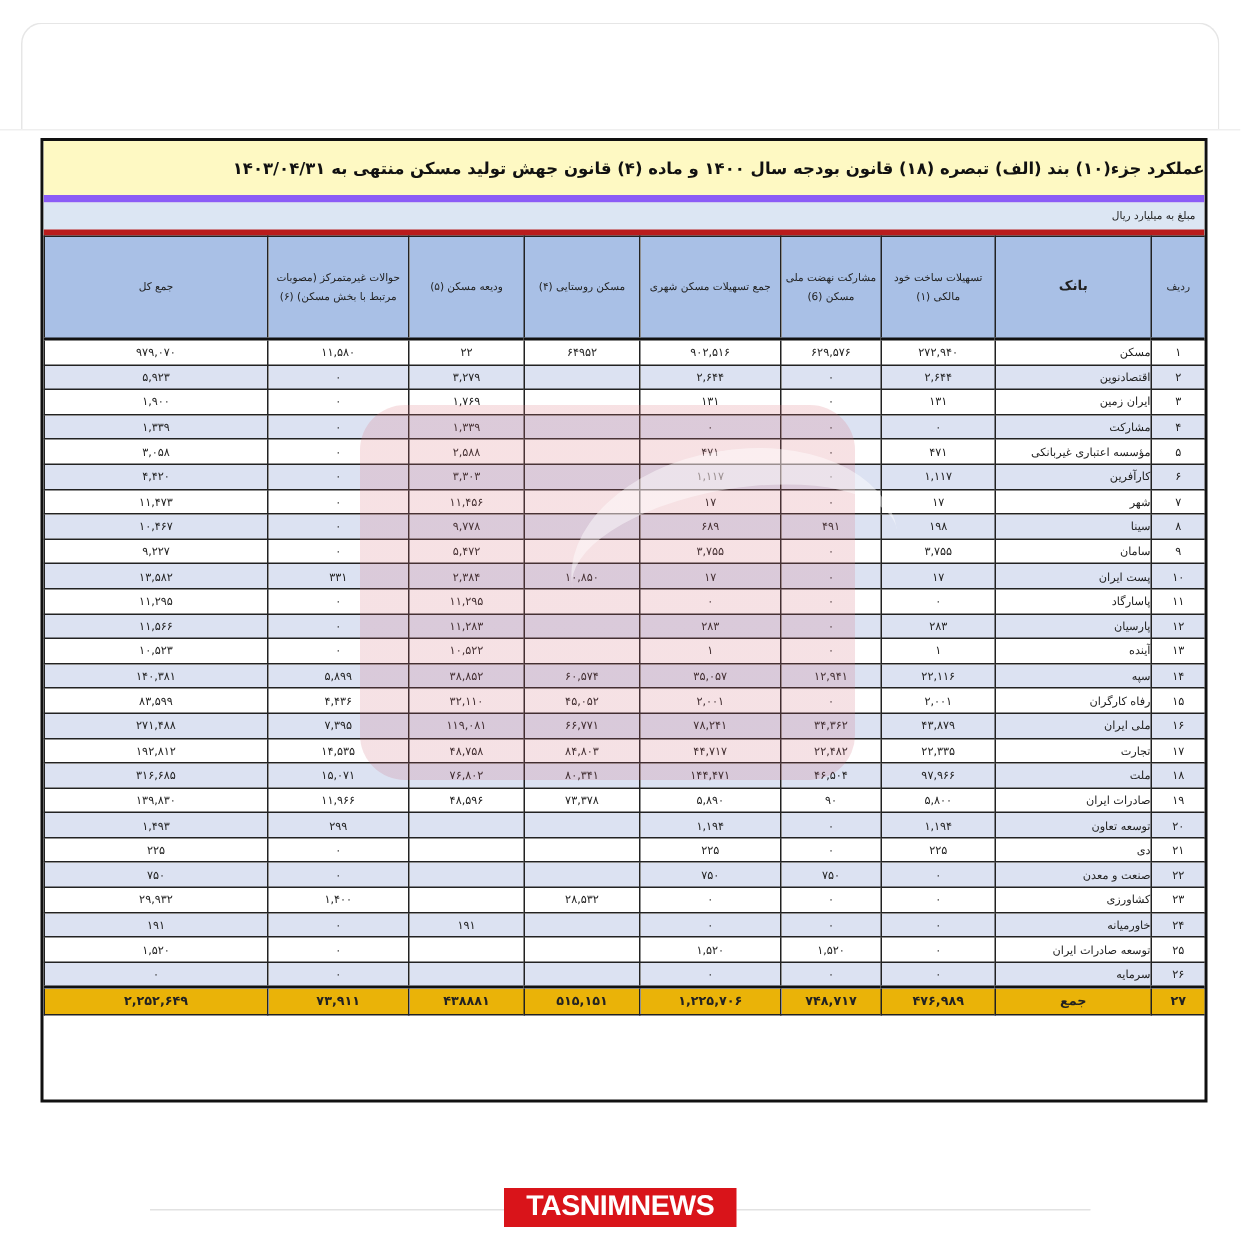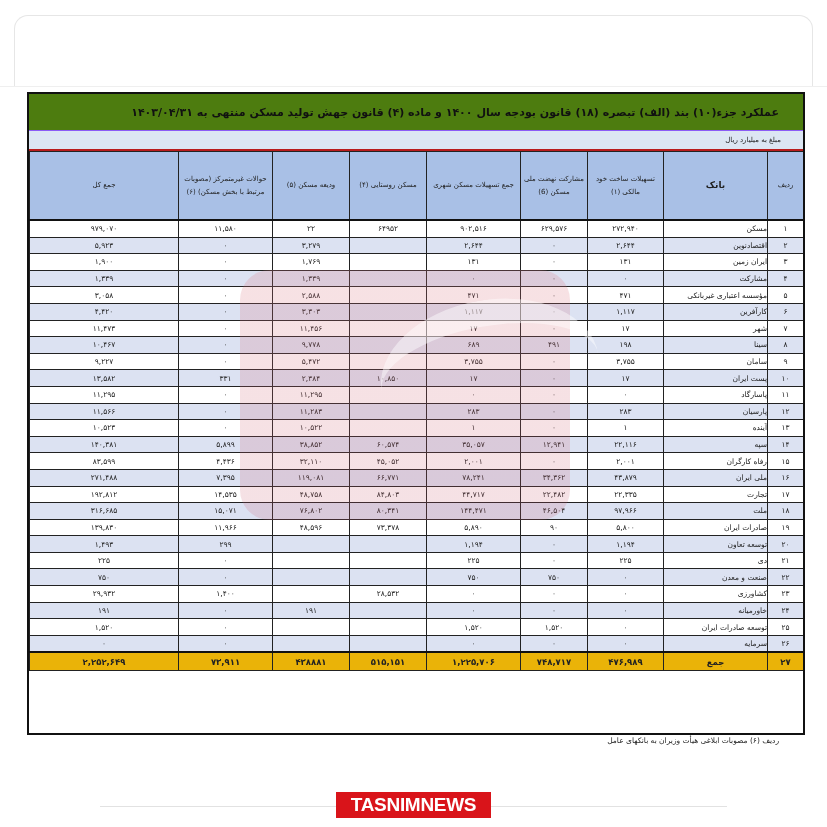--- a/index.html
+++ b/index.html
@@ -3,25 +3,25 @@
 <meta charset="utf-8">
 <style>
   html, body { margin:0; padding:0; }
   body { width:827px; height:827px; background:#ffffff; position:relative; overflow:hidden;
          font-family:"DejaVu Sans", sans-serif; }
   .topframe { position:absolute; left:14px; top:15px; width:797px; height:70px;
               border:1px solid #e6e6e6; border-bottom:none; border-radius:14px 14px 0 0; }
   .sep { position:absolute; left:0; right:0; top:86px; height:1px; background:#efefef; }
   .sheet { position:absolute; left:27px; top:92px; width:774px; height:639px;
            border:2px solid #111; background:#fff; overflow:hidden; }
-  .title-bar { height:36px; background:#4d7c0f; border-bottom:1px solid #8b5cf6;
-               direction:rtl; display:flex; align-items:center; padding:0 24px; }
+  .title-bar { height:36px; background:#fef9c3; border-bottom:5px solid #8b5cf6;
+               direction:rtl; display:flex; align-items:center; padding:0 0; }
   .title { font-size:11px; font-weight:bold; color:#111; white-space:nowrap; }
   .unit-bar { height:18px; background:#dce6f3; direction:rtl; display:flex; align-items:center;
-              padding:0 22px; border-bottom:2px solid #b91c1c; }
+              padding:0 6px; border-bottom:4px solid #b91c1c; }
   .unit { font-size:7px; color:#222; }
   table { border-collapse:collapse; width:100%; direction:rtl; table-layout:fixed; }
   th, td { border:1px solid #222; text-align:center; font-size:7.5px; color:#222; padding:0; overflow:hidden; white-space:nowrap; }
   th { background:#a9c0e6; font-weight:normal; height:67px; line-height:13px; white-space:normal; font-size:7px; border-bottom:2px solid #111; }
   td { height:15.6px; }
   tr.even td { background:#dce2f2; }
   tr.odd td { background:#ffffff; }
   tr.total td { background:#eab308; font-weight:bold; font-size:8.5px; border-top:2px solid #111; height:17px; }
   td.bank { text-align:right; }
   .watermark { position:absolute; left:240px; top:270px; width:330px; height:250px;
@@ -373,18 +373,17 @@
           <td>۲,۲۵۲,۶۴۹</td>
         </tr>
       </tbody>
   </table>
 </div>
 
 <div class="watermark"></div>
 <div class="wm-wave"></div>
 
 <div class="notes">
-  <div class="note">ردیف (۶) مصوبات ابلاغی هیأت وزیران به بانکهای عامل</div>
 </div>
 
 <div class="logo-line" style="left:100px;width:236px"></div>
 <div class="logo-line" style="left:491px;width:236px"></div>
 <div class="logo">TASNIMNEWS</div>
 
 </body></html>

